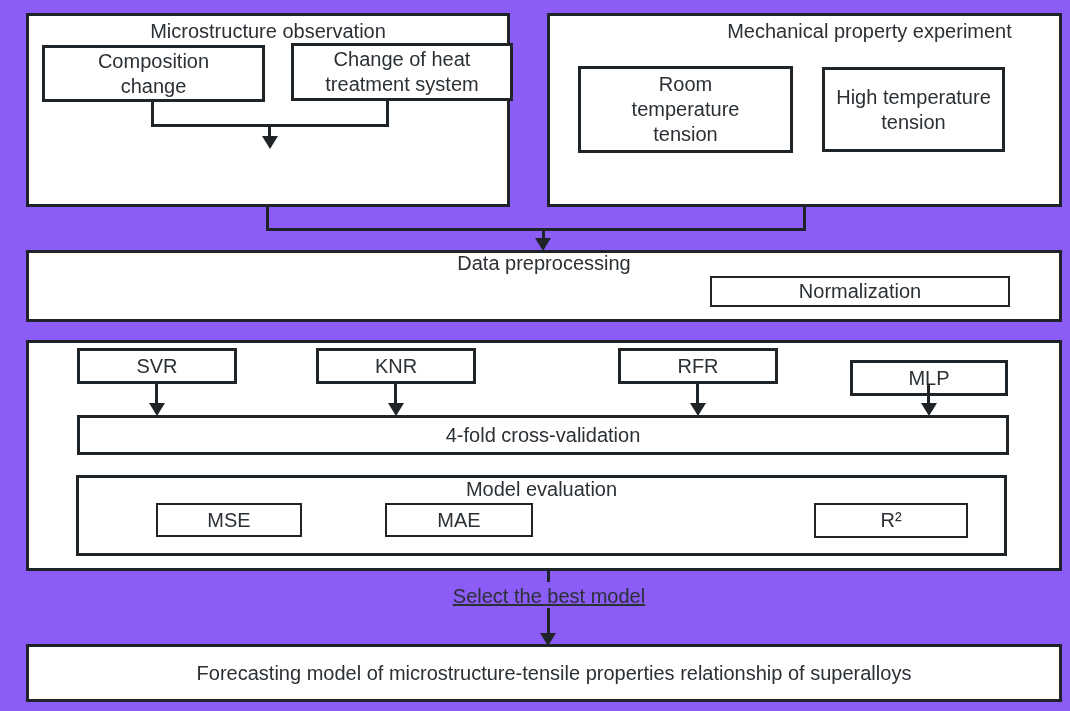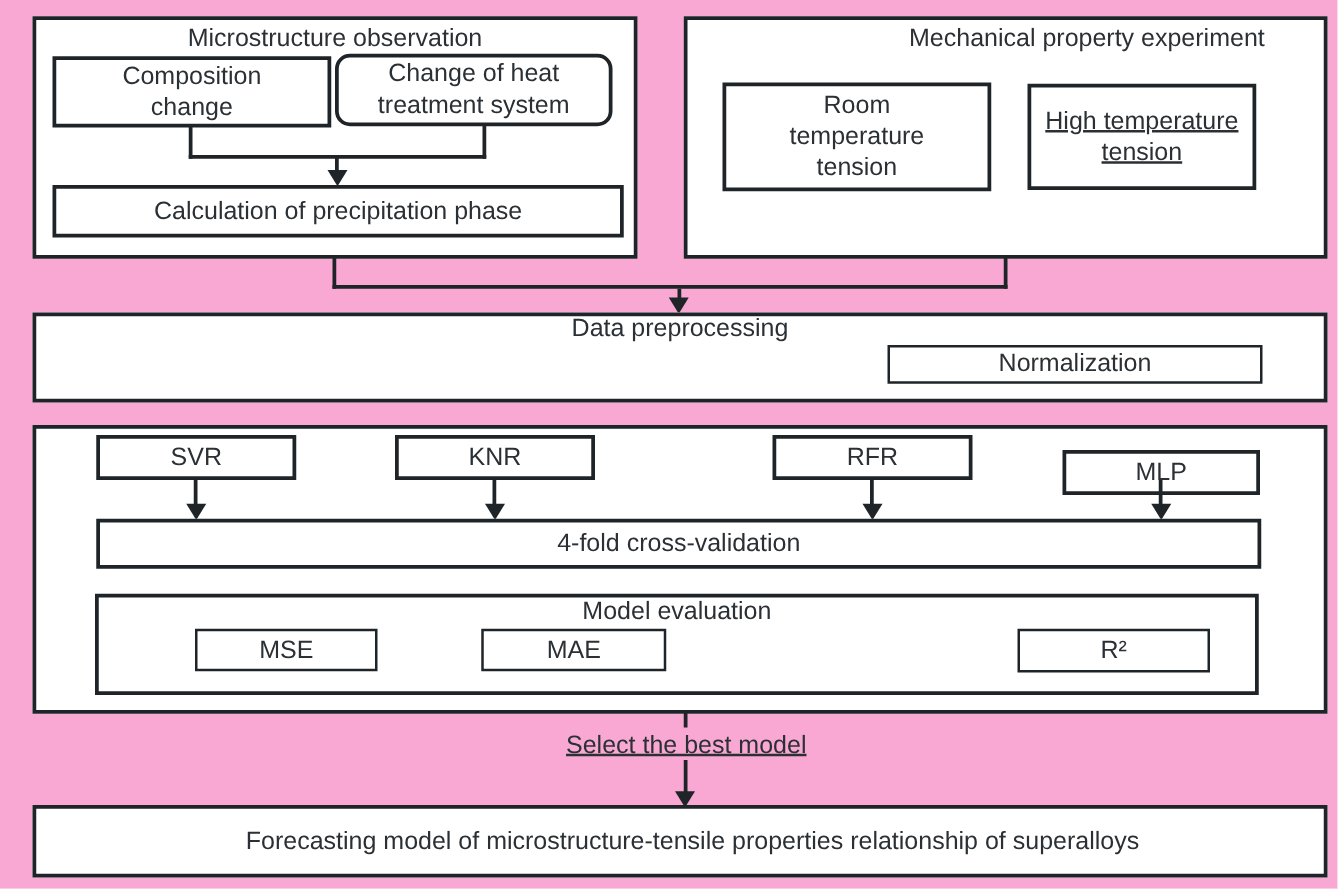--- a/index.html
+++ b/index.html
@@ -1,20 +1,20 @@
 <!DOCTYPE html>
 <html><head>
 <meta charset="utf-8">
 <style>
   html, body { margin: 0; padding: 0; background: #ffffff; }
   .stage {
     position: relative;
     width: 1070px;
     height: 711px;
-    background: #f9a8d4;
+    background: #8b5cf6;
     font-family: "Liberation Sans", sans-serif;
     color: #2b3035;
     overflow: hidden;
   }
   .box {
     position: absolute;
     box-sizing: border-box;
     border: 3px solid #1f2428;
     background: #ffffff;
   }
@@ -50,38 +50,37 @@
 </head>
 <body>
 
 <div class="stage">
 
   <div class="box" style="left:26px; top:13px; width:484px; height:194px;"></div>
   <div class="lbl" style="left:26px; top:20px; width:484px; height:22px;">Microstructure observation</div>
 
   <div class="box tbox" style="left:42px; top:45px; width:223px; height:57px;">Composition
 change</div>
-  <div class="box tbox" style="left:268px; top:43px; width:222px; height:58px;border-radius:12px;">Change of heat
+  <div class="box tbox" style="left:291px; top:43px; width:222px; height:58px;">Change of heat
 treatment system</div>
 
   <div class="line" style="left:151px; top:100px; width:3px; height:27px;"></div>
   <div class="line" style="left:386px; top:99px; width:3px; height:28px;"></div>
   <div class="line" style="left:151px; top:124px; width:238px; height:3px;"></div>
   <div class="line" style="left:268px; top:126px; width:3px; height:12px;"></div>
   <div class="ahead" style="left:262px; top:136px;"></div>
 
-  <div class="box tbox" style="left:42px; top:148px; width:457px; height:42px;">Calculation of precipitation phase</div>
 
   <div class="box" style="left:547px; top:13px; width:515px; height:194px;"></div>
   <div class="lbl" style="left:547px; top:20px; width:581px; height:22px;margin-left:32px;">Mechanical property experiment</div>
 
   <div class="box tbox" style="left:578px; top:66px; width:215px; height:87px;">Room
 temperature
 tension</div>
-  <div class="box tbox" style="left:822px; top:67px; width:183px; height:85px;text-decoration:underline;">High temperature
+  <div class="box tbox" style="left:822px; top:67px; width:183px; height:85px;">High temperature
 tension</div>
 
   <div class="line" style="left:266px; top:205px; width:3px; height:26px;"></div>
   <div class="line" style="left:803px; top:205px; width:3px; height:26px;"></div>
   <div class="line" style="left:266px; top:228px; width:540px; height:3px;"></div>
   <div class="line" style="left:542px; top:231px; width:3px; height:9px;"></div>
   <div class="ahead" style="left:535px; top:238px;"></div>
 
   <div class="box" style="left:26px; top:250px; width:1036px; height:72px;"></div>
   <div class="lbl" style="left:26px; top:252px; width:1036px; height:22px;">Data preprocessing</div>

